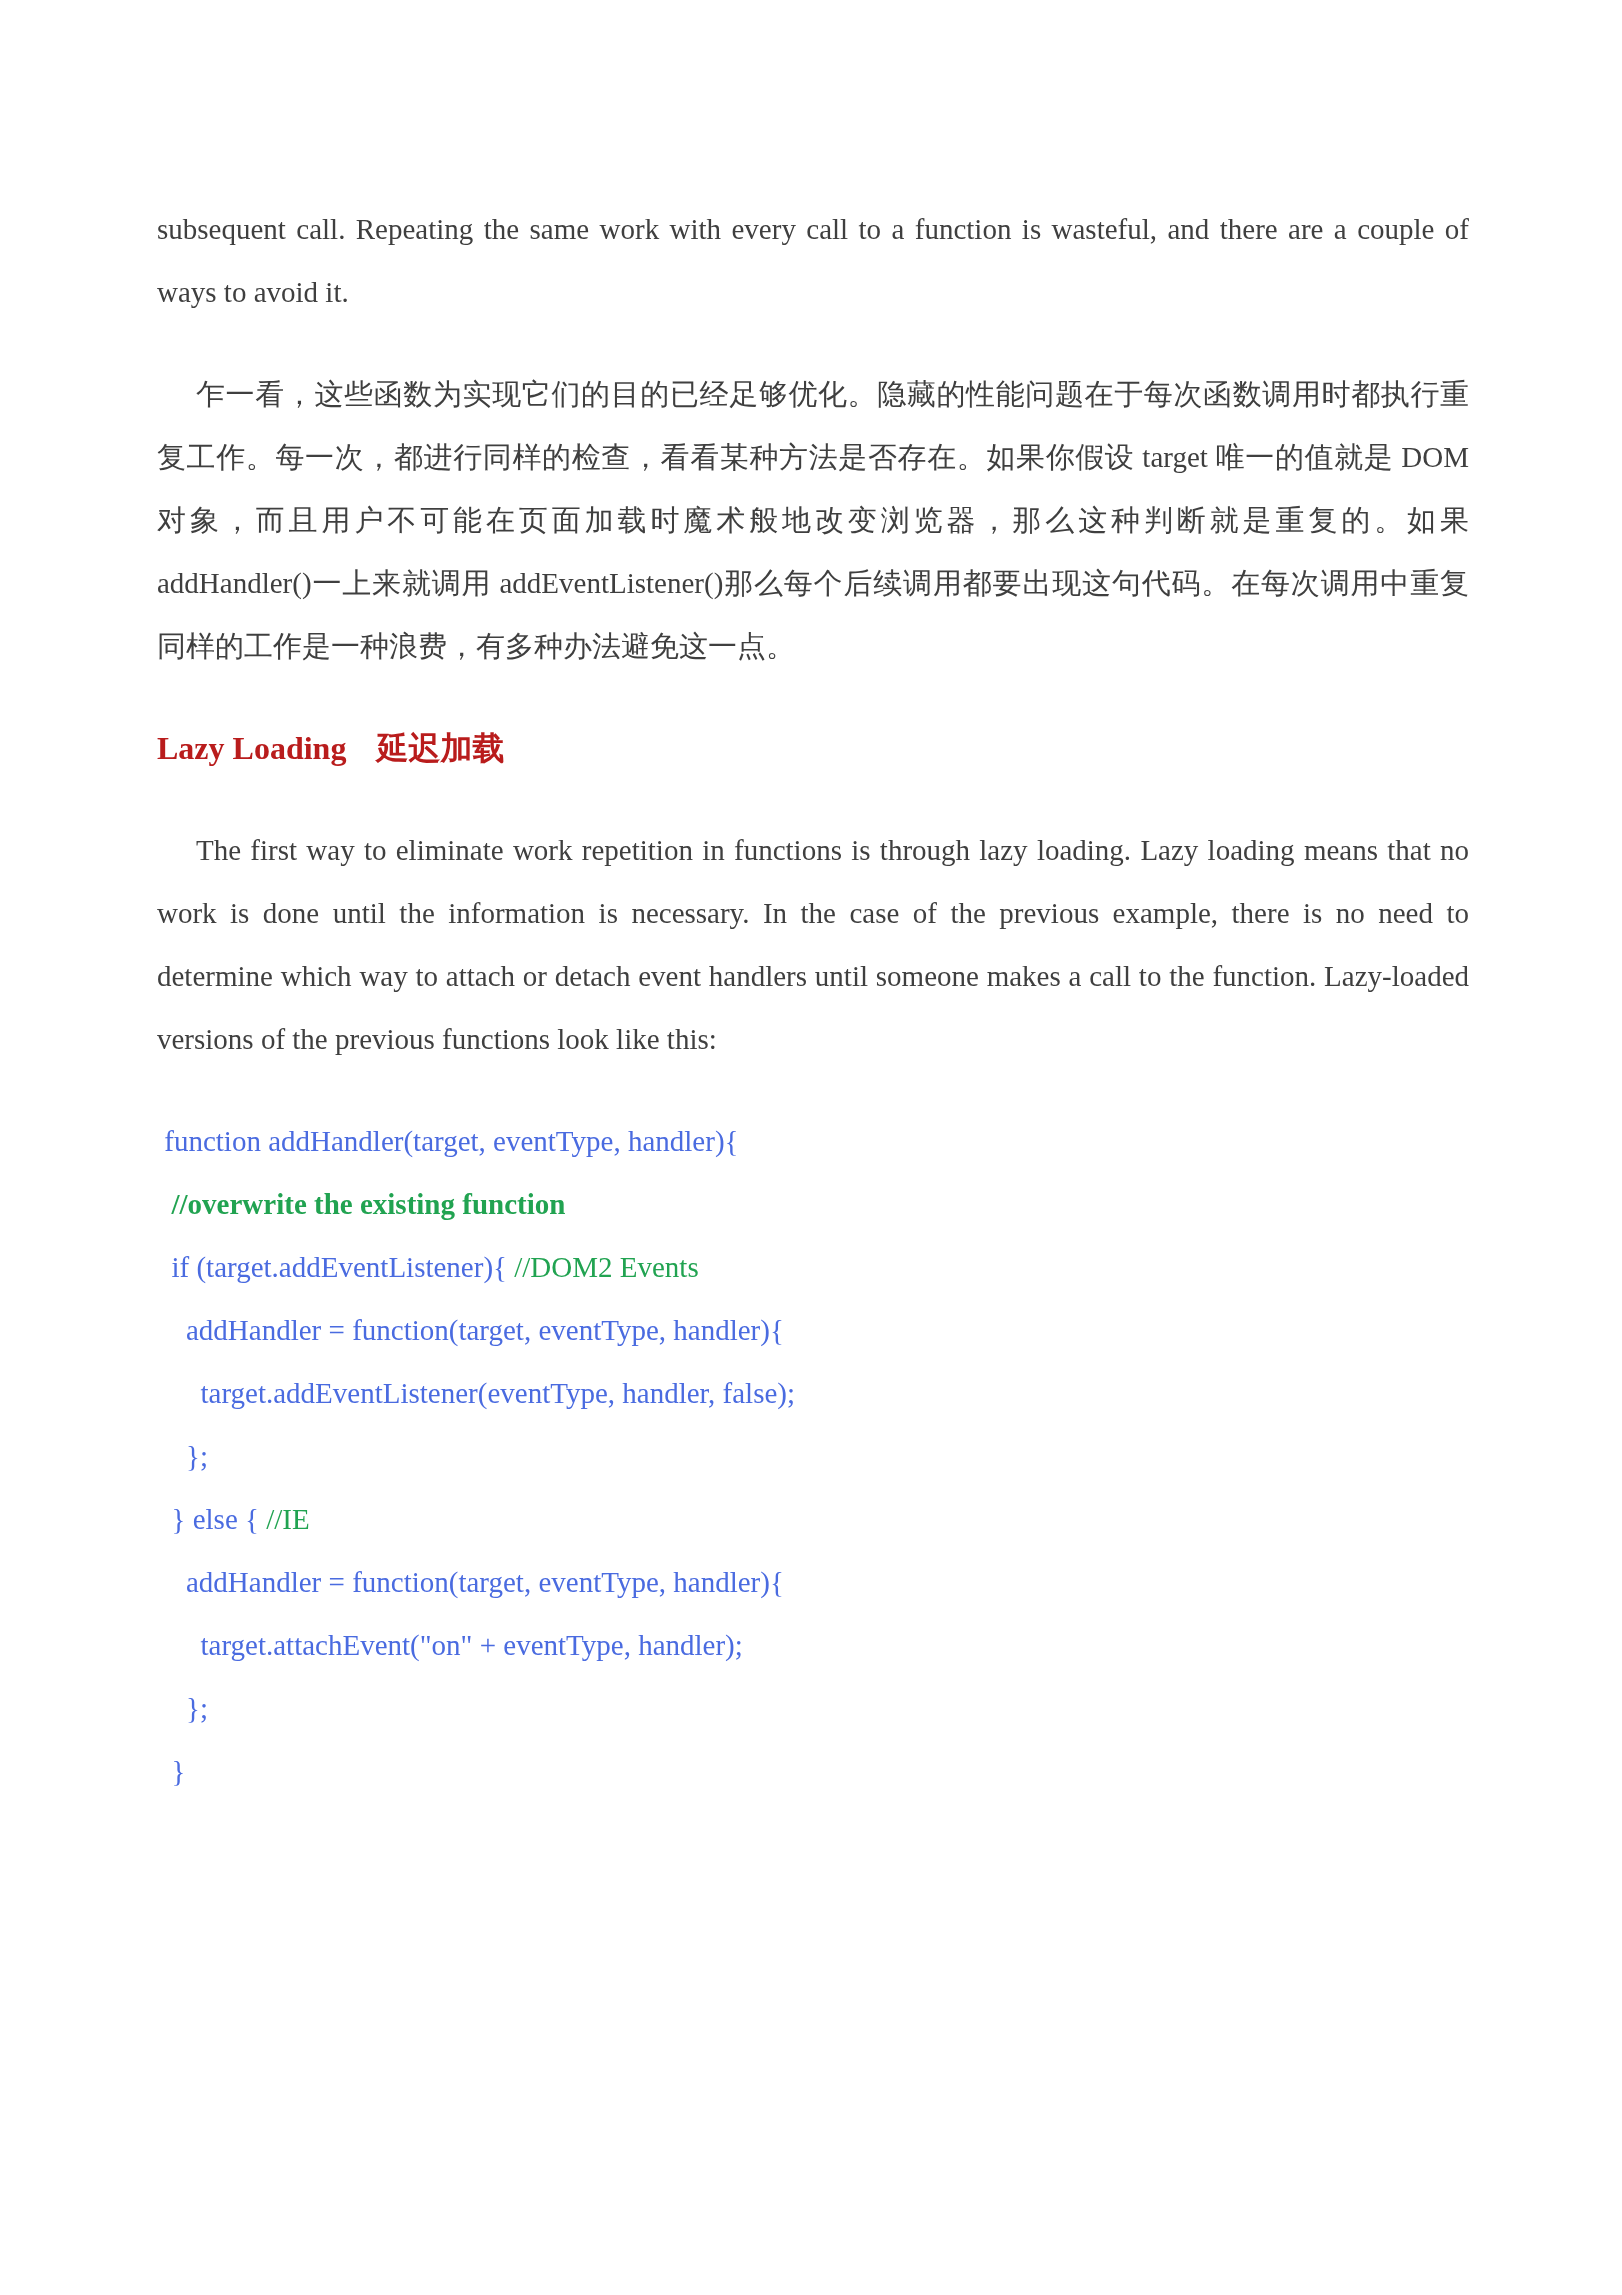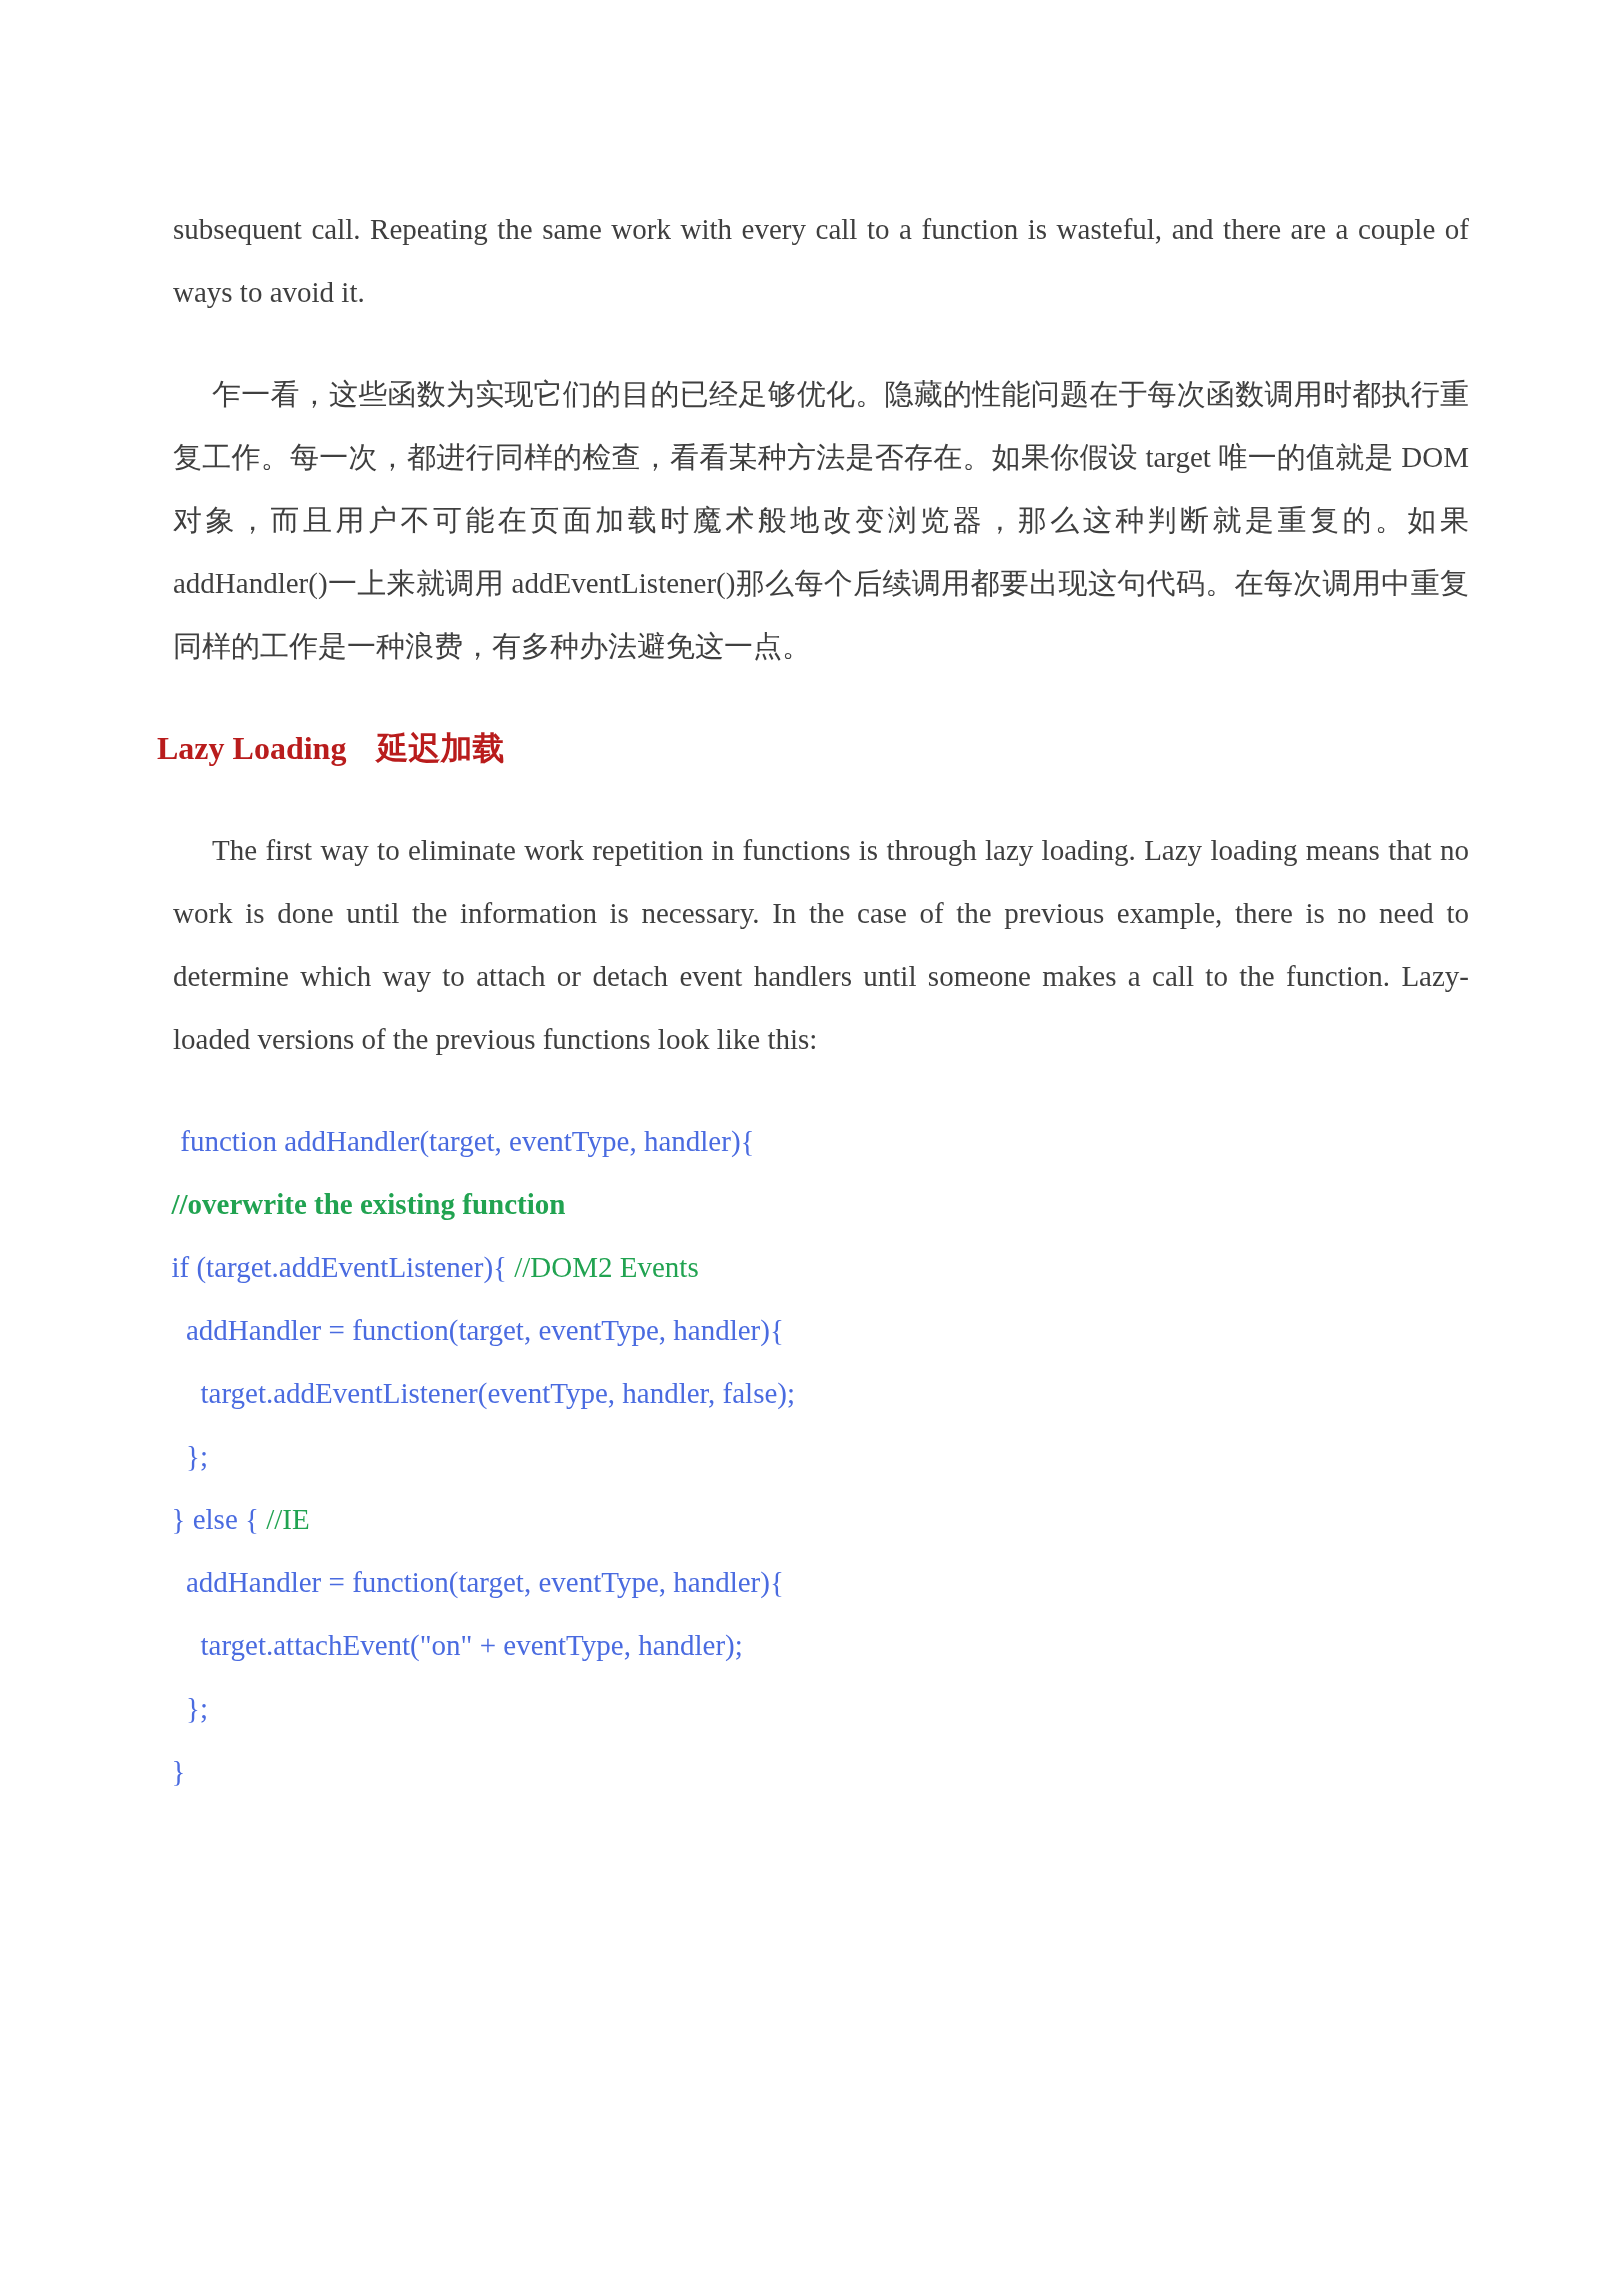--- a/index.html
+++ b/index.html
@@ -10,21 +10,21 @@
     box-sizing: border-box;
     padding: 198px 154px 0 157px;
     background: #ffffff;
     font-family: "Liberation Serif", "DejaVu Serif", serif;
     font-size: 29px;
     line-height: 63px;
     color: #3f3f3f;
     overflow: hidden;
   }
   .para {
-    margin: 0 0 39px 16px;
+    margin: 0 0 39px 0;
     text-align: justify;
   }
   .indent { text-indent: 39px; }
   .heading {
     margin: 0 0 39px 0;
     font-size: 32px;
     font-weight: bold;
     line-height: 63px;
     color: #b91c1c;
     text-align: left;
@@ -49,21 +49,21 @@
 
   <h2 class="heading">
     <span>Lazy Loading</span>
     <span class="heading-zh">延迟加载</span>
   </h2>
 
   <p class="para indent">The first way to eliminate work repetition in functions is through lazy loading. Lazy loading means that no work is done until the information is necessary. In the case of the previous example, there is no need to determine which way to attach or detach event handlers until someone makes a call to the function. Lazy-loaded versions of the previous functions look like this:</p>
 
 
   <div class="code">
-      <div class="code-line"><span style="color: rgb(74, 107, 224); margin-left: 16px;"> function addHandler(target, eventType, handler){</span></div>
+      <div class="code-line"><span style="color: rgb(74, 107, 224);"> function addHandler(target, eventType, handler){</span></div>
       <div class="code-line"><span style="color: rgb(33, 163, 81); font-weight: bold;">  //overwrite the existing function</span></div>
       <div class="code-line"><span style="color: rgb(74, 107, 224);">  if (target.addEventListener){ </span><span style="color: rgb(33, 163, 81);">//DOM2 Events</span></div>
       <div class="code-line"><span style="color: rgb(74, 107, 224);">    addHandler = function(target, eventType, handler){</span></div>
       <div class="code-line"><span style="color: rgb(74, 107, 224);">      target.addEventListener(eventType, handler, false);</span></div>
       <div class="code-line"><span style="color: rgb(74, 107, 224);">    };</span></div>
       <div class="code-line"><span style="color: rgb(74, 107, 224);">  } else { </span><span style="color: rgb(33, 163, 81);">//IE</span></div>
       <div class="code-line"><span style="color: rgb(74, 107, 224);">    addHandler = function(target, eventType, handler){</span></div>
       <div class="code-line"><span style="color: rgb(74, 107, 224);">      target.attachEvent("on" + eventType, handler);</span></div>
       <div class="code-line"><span style="color: rgb(74, 107, 224);">    };</span></div>
       <div class="code-line"><span style="color: rgb(74, 107, 224);">  }</span></div>

